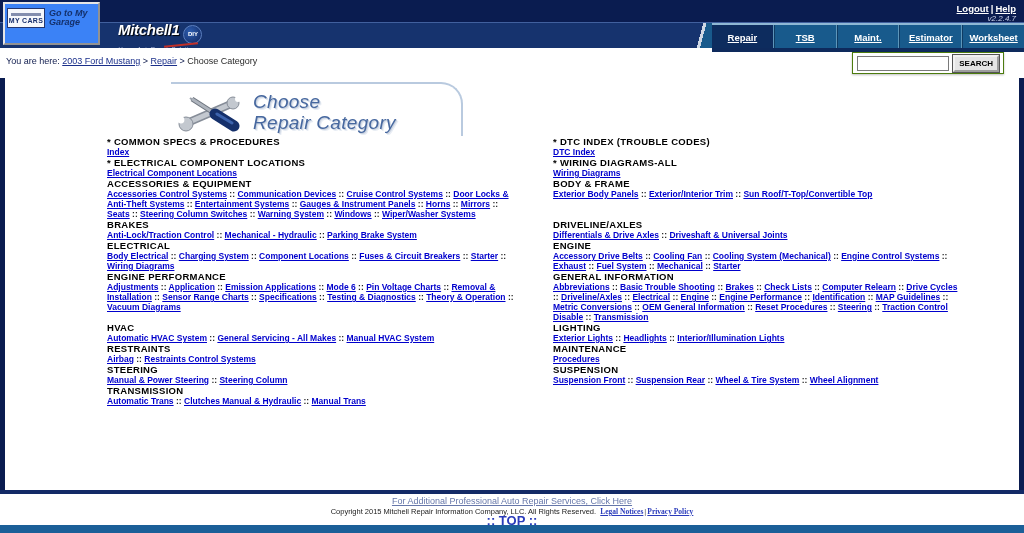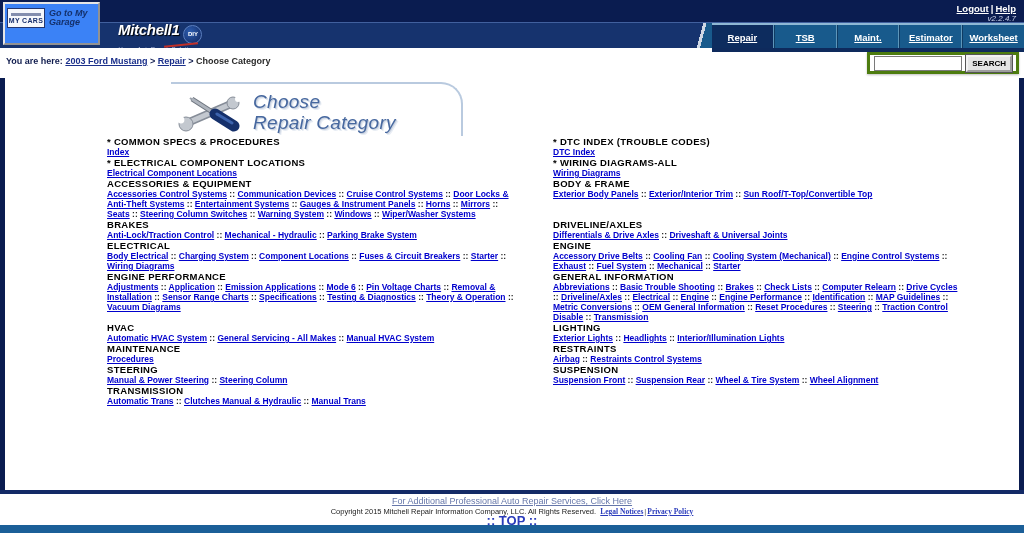--- a/index.html
+++ b/index.html
@@ -46,26 +46,26 @@
   .tab{flex:1;display:flex;align-items:center;justify-content:center;
     border-left:1px solid #0f3b63;border-right:1px solid #5d96ba;}
   .tab:first-child{border-left:none;}
   .tab:last-child{border-right:none;}
   .tab a{color:#fff;font-size:9.5px;font-weight:bold;text-decoration:underline;}
   .tab.active{background:#0d2c5e;}
 
   
   .utilrow{height:30px;background:#fff;position:relative;}
   .tab-underbar{position:absolute;right:0;top:0;width:312px;height:4px;background:#0e2a5c;}
-  .breadcrumb{position:absolute;left:6px;top:8px;font-size:9px;font-weight:bold;color:#101c4e;}
+  .breadcrumb{position:absolute;left:6px;top:8px;font-size:9px;font-weight:normal;color:#101c4e;}
   .breadcrumb a{color:#1a2f8a;text-decoration:underline;}
   .crumb-sep{color:#101c4e;}
   .crumb-current{color:#2a2a2a;}
-  .search-panel{position:absolute;right:5px;top:4px;width:152px;height:22px;box-sizing:border-box;
-    background:#fff;border:3px solid #4d7c0f;box-shadow:0 1px 2px rgba(0,0,0,.25);
+  .search-panel{position:absolute;right:20px;top:4px;width:152px;height:22px;box-sizing:border-box;
+    background:#fff;border:1px solid #4d7c0f;box-shadow:0 1px 2px rgba(0,0,0,.25);
     display:flex;align-items:center;gap:4px;padding:0 4px;}
   .search-input{flex:1;height:13px;font-size:9px;border:1px solid #7a7a7a;padding:0 2px;min-width:0;
     font-family:"Liberation Sans",sans-serif;}
   .search-btn{height:17px;font-size:8px;font-weight:bold;color:#000;background:#e5e5e5;
     border:2px outset #f2f2f2;outline:1px solid #555;padding:0 4px;cursor:pointer;
     font-family:"Liberation Sans",sans-serif;}
 
   
   .mainwrap{height:412px;background:#0a1c50;padding:0 5px;box-sizing:border-box;}
   .content{background:#fff;height:100%;position:relative;overflow:hidden;}
@@ -227,26 +227,26 @@
         </div>
         <div class="section">
           <div class="sec-heading">HVAC</div>
           <div class="sec-links"><a href="#">Automatic HVAC System</a><span class="lsep"> :: </span><a href="#">General Servicing - All Makes</a><span class="lsep"> :: </span><a href="#">Manual HVAC System</a></div>
         </div>
         <div class="section">
           <div class="sec-heading">LIGHTING</div>
           <div class="sec-links"><a href="#">Exterior Lights</a><span class="lsep"> :: </span><a href="#">Headlights</a><span class="lsep"> :: </span><a href="#">Interior/Illumination Lights</a></div>
         </div>
         <div class="section">
+          <div class="sec-heading">RESTRAINTS</div>
+          <div class="sec-links"><a href="#">Airbag</a><span class="lsep"> :: </span><a href="#">Restraints Control Systems</a></div>
+        </div>
+        <div class="section">
           <div class="sec-heading">MAINTENANCE</div>
           <div class="sec-links"><a href="#">Procedures</a></div>
-        </div>
-        <div class="section">
-          <div class="sec-heading">RESTRAINTS</div>
-          <div class="sec-links"><a href="#">Airbag</a><span class="lsep"> :: </span><a href="#">Restraints Control Systems</a></div>
         </div>
         <div class="section">
           <div class="sec-heading">STEERING</div>
           <div class="sec-links"><a href="#">Manual &amp; Power Steering</a><span class="lsep"> :: </span><a href="#">Steering Column</a></div>
         </div>
         <div class="section">
           <div class="sec-heading">SUSPENSION</div>
           <div class="sec-links"><a href="#">Suspension Front</a><span class="lsep"> :: </span><a href="#">Suspension Rear</a><span class="lsep"> :: </span><a href="#">Wheel &amp; Tire System</a><span class="lsep"> :: </span><a href="#">Wheel Alignment</a></div>
         </div>
         <div class="section">

